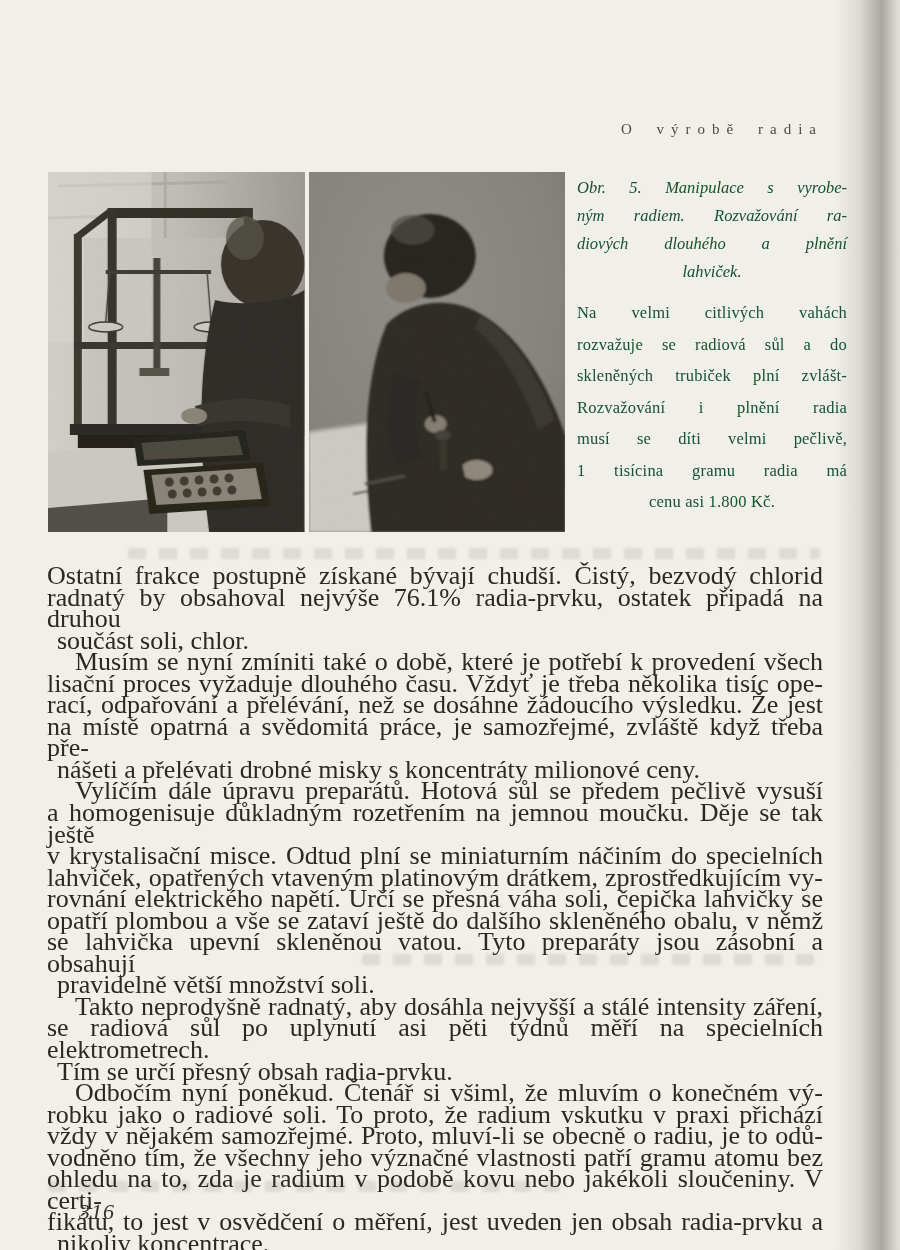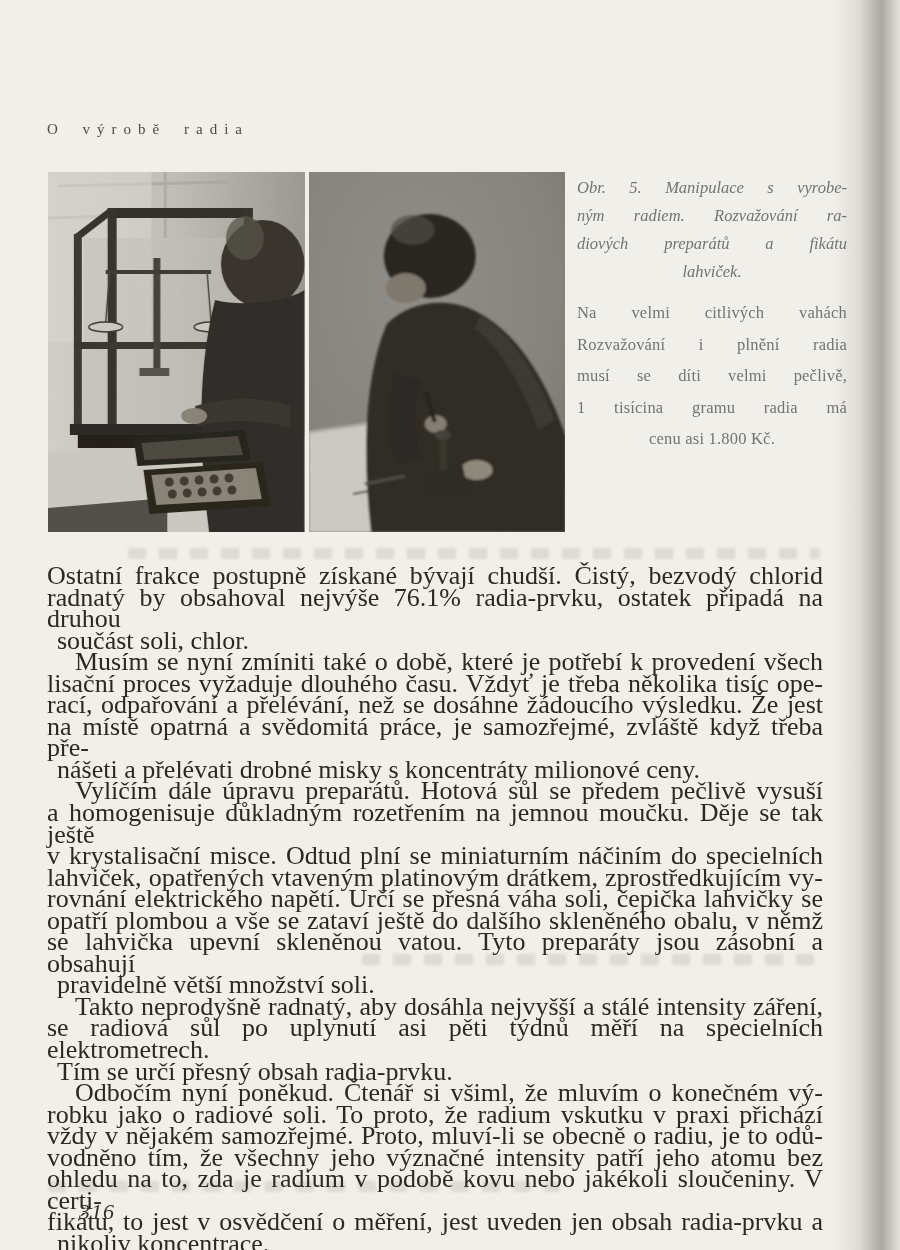--- a/index.html
+++ b/index.html
@@ -2,26 +2,26 @@
 <html><head>
 <meta charset="utf-8">
 <style>
   html,body{margin:0;padding:0;background:#e8e6e0;}
   .page{position:relative;width:900px;height:1250px;background:#f1efe9;overflow:hidden;
         font-family:"Liberation Serif",serif;color:#2c2922;}
   
   .gutter{position:absolute;top:0;right:0;width:66px;height:100%;
     background:linear-gradient(to right, rgba(241,239,233,0) 0%, rgba(151,148,140,0.22) 38%,
                rgba(104,101,94,0.52) 72%, rgba(150,147,140,0.40) 88%, rgba(196,193,186,0.30) 100%);}
-  .header{position:absolute;left:47px;top:121px;width:776px;text-align:left;
+  .header{position:absolute;left:47px;top:121px;width:776px;text-align:right;
     font-size:15px;letter-spacing:7px;word-spacing:7px;color:#4d4a43;}
   .photos{position:absolute;left:48px;top:172px;width:517px;height:360px;display:flex;gap:4px;margin:0;}
   .photo{flex:1;height:100%;overflow:hidden;background:#a9a7a1;box-shadow:inset 0 -2px 0 rgba(55,52,46,.45);}
   .photo svg{display:block;width:100%;height:100%;}
-  .caption{position:absolute;left:577px;width:270px;color:#737373;}
+  .caption{position:absolute;left:577px;width:270px;color:#14532d;}
   .caption-title{top:174px;font-size:16.5px;font-style:italic;line-height:28px;}
   .caption-body{top:297px;font-size:16.5px;line-height:31.5px;letter-spacing:0.2px;}
   .body-text{position:absolute;left:47px;top:565px;width:776px;font-size:26px;line-height:21.55px;}
   .jline{text-align:justify;text-align-last:justify;}
   .last-left{text-align-last:left;margin-left:10px;}
   .last-center{text-align-last:center;}
   .para.indent .jline:first-child{text-indent:28px;}
   .page-number{position:absolute;left:49px;top:1199px;font-size:22px;font-style:italic;
     letter-spacing:1px;color:#34312a;margin-left:30px;}
   
@@ -154,25 +154,27 @@
           </g>
         </g>
         <rect width="257" height="360" filter="url(#rpgrain)" opacity="0.14"></rect>
       </svg>
     </div>
   </figure>
 
   <div class="caption caption-title">
       <div class="jline">Obr. 5. Manipulace s vyrobe-</div>
       <div class="jline">ným radiem. Rozvažování ra-</div>
-      <div class="jline">diových preparátů a fikátu</div>
+      <div class="jline">diových dlouhého a plnění</div>
       <div class="jline last-center">lahviček.</div>
     </div>
   <div class="caption caption-body">
       <div class="jline">Na velmi citlivých vahách</div>
+      <div class="jline">rozvažuje se radiová sůl a do</div>
+      <div class="jline">skleněných trubiček plní zvlášt-</div>
       <div class="jline">Rozvažování i plnění radia</div>
       <div class="jline">musí se díti velmi pečlivě,</div>
       <div class="jline">1 tisícina gramu radia má</div>
       <div class="jline last-center">cenu asi 1.800 Kč.</div>
     </div>
 
   <div class="ghost g1"></div>
   <div class="ghost g2"></div>
   <div class="ghost g3"></div>
 
@@ -201,21 +203,21 @@
       </div>
       <div class="para indent">
         <div class="jline">Takto neprodyšně radnatý, aby dosáhla nejvyšší a stálé intensity záření,</div>
         <div class="jline">se radiová sůl po uplynutí asi pěti týdnů měří na specielních elektrometrech.</div>
         <div class="jline last-left">Tím se určí přesný obsah radia-prvku.</div>
       </div>
       <div class="para indent">
         <div class="jline">Odbočím nyní poněkud. Čtenář si všiml, že mluvím o konečném vý-</div>
         <div class="jline">robku jako o radiové soli. To proto, že radium vskutku v praxi přichází</div>
         <div class="jline">vždy v nějakém samozřejmé. Proto, mluví-li se obecně o radiu, je to odů-</div>
-        <div class="jline">vodněno tím, že všechny jeho význačné intensity patří jeho atomu bez</div>
+        <div class="jline">vodněno tím, že všechny jeho význačné vlastnosti patří gramu atomu bez</div>
         <div class="jline">ohledu na to, zda je radium v podobě kovu nebo jakékoli sloučeniny. V certi-</div>
         <div class="jline">fikátu, to jest v osvědčení o měření, jest uveden jen obsah radia-prvku a</div>
         <div class="jline last-left">nikoliv koncentrace.</div>
       </div>
     </div>
 
   <div class="page-number">316</div>
 </div>
 
 </body></html>

